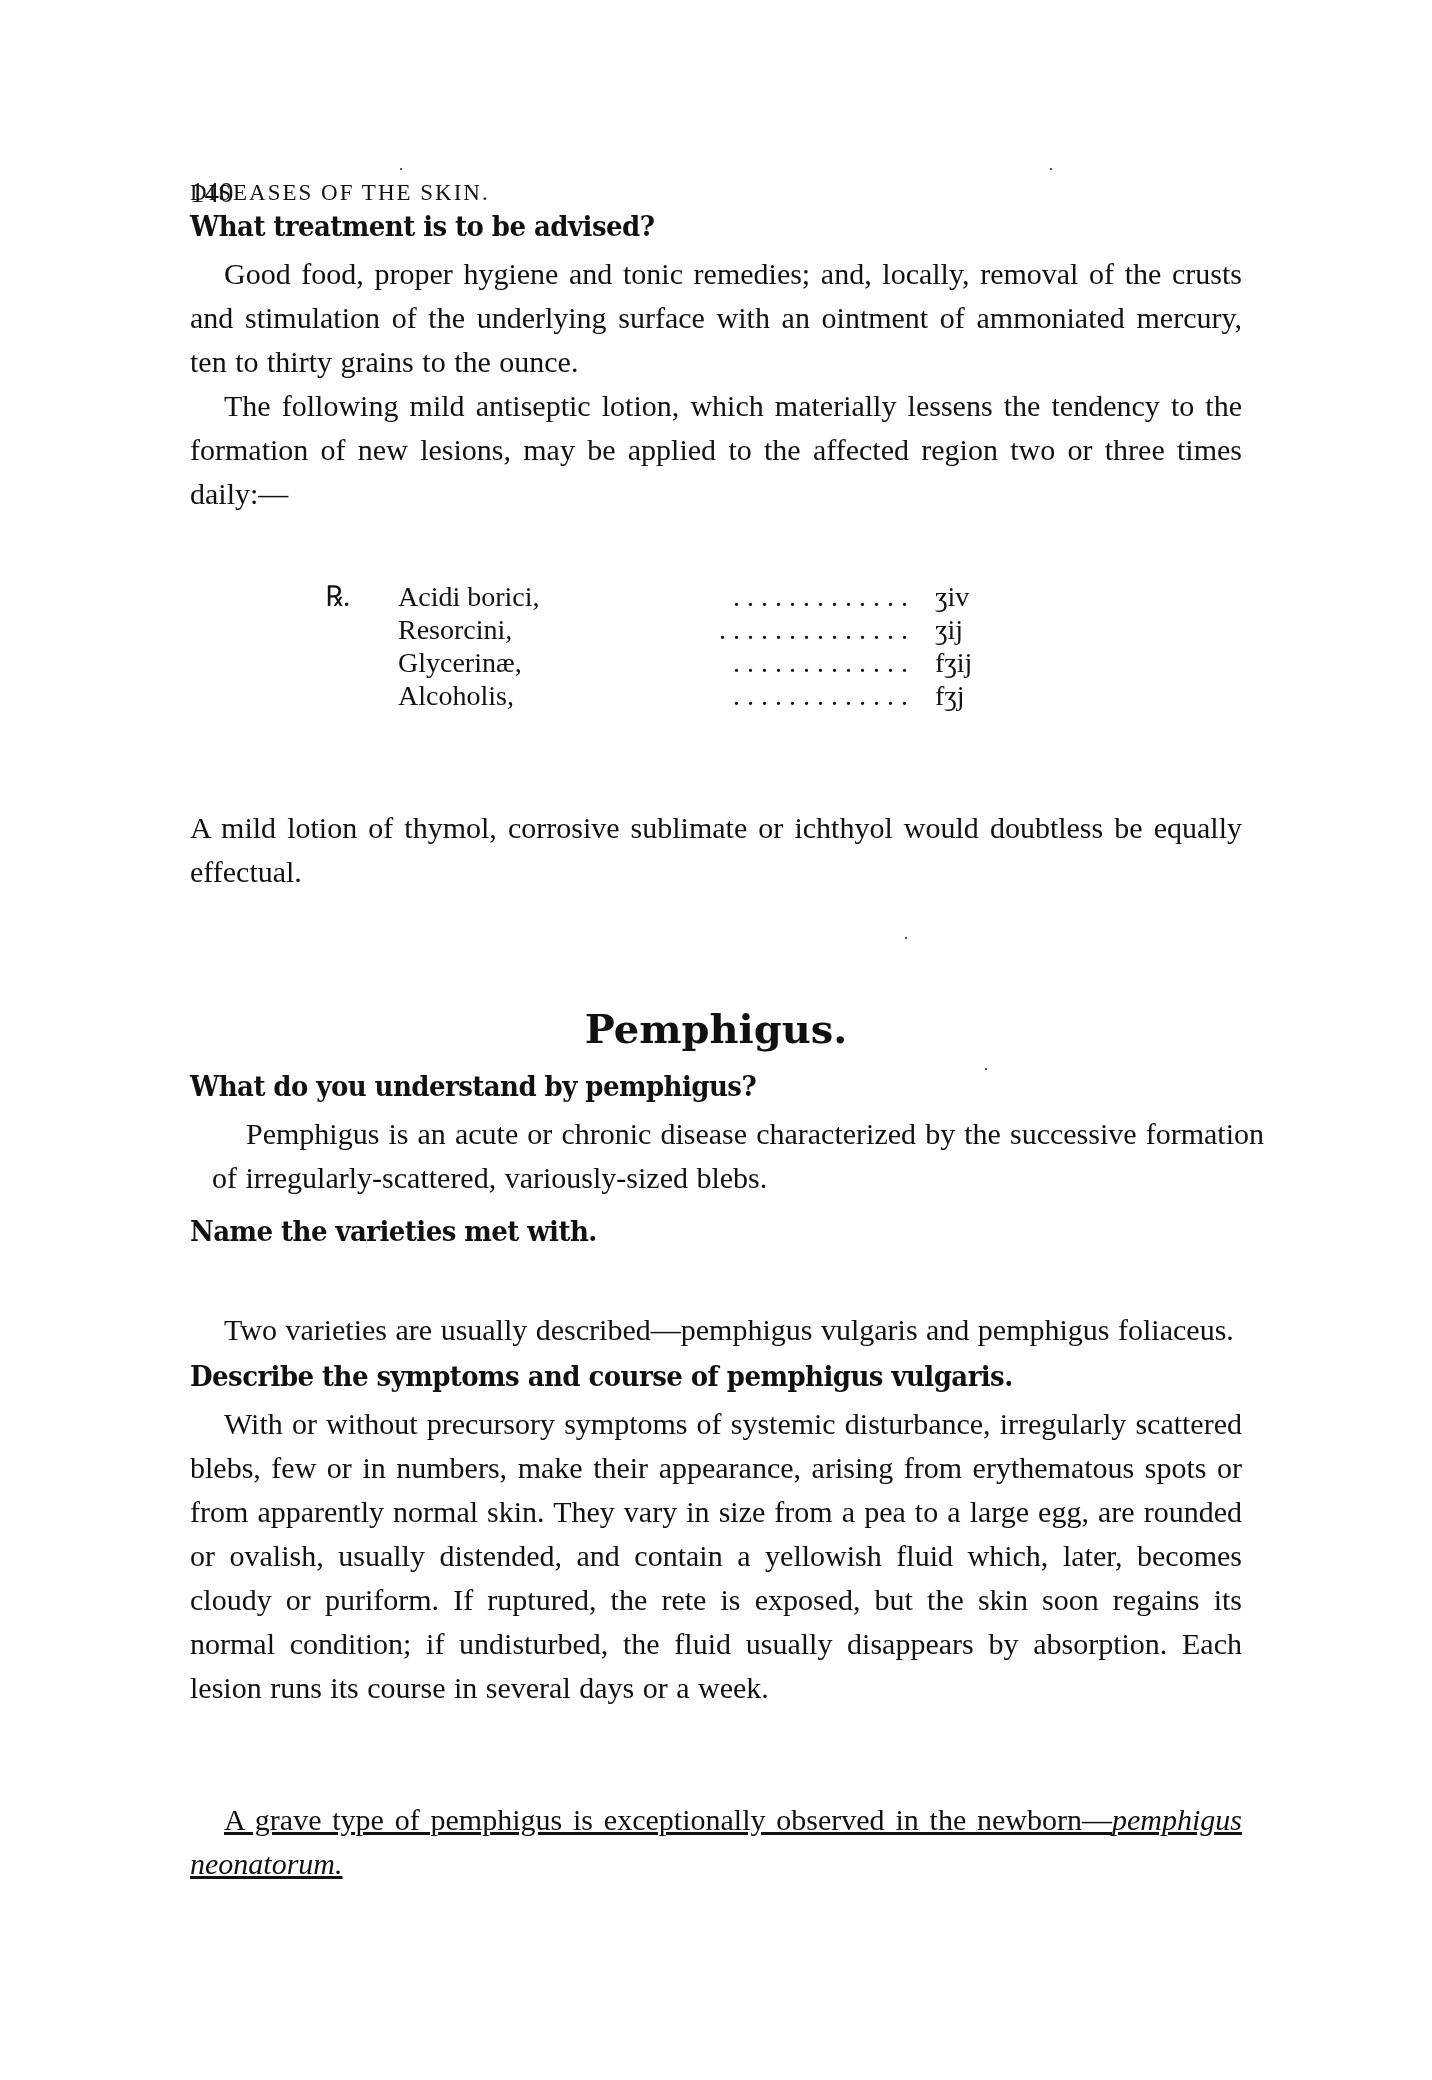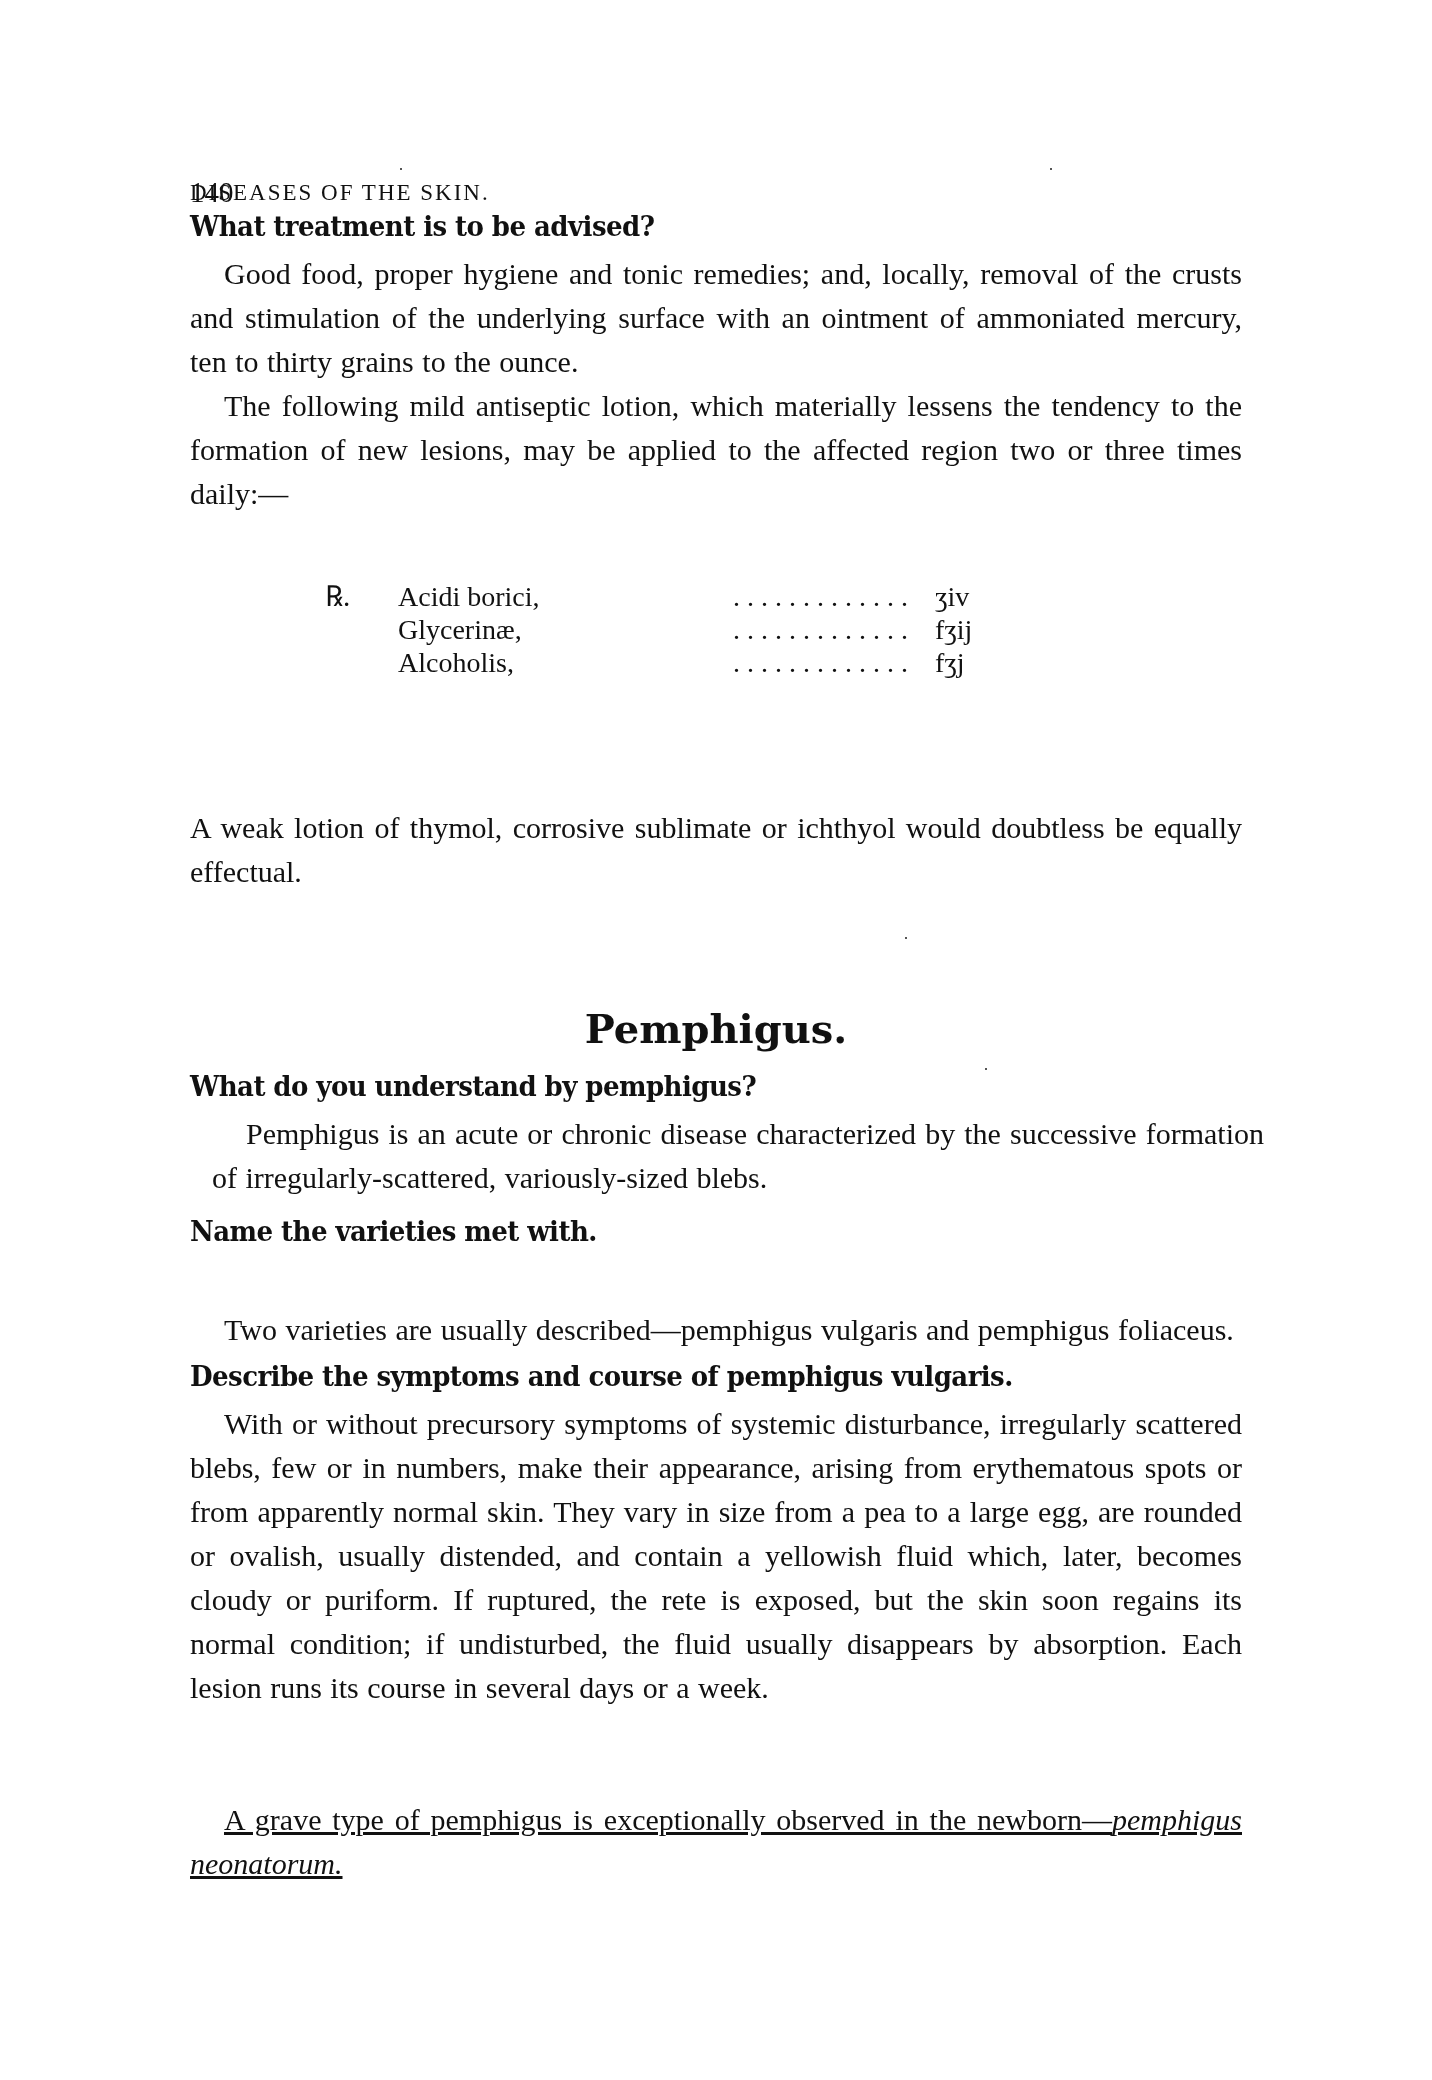--- a/index.html
+++ b/index.html
@@ -41,32 +41,37 @@
   <div class="p" style="top:384px;">The following mild antiseptic lotion, which materially lessens the tendency to the formation of new lesions, may be applied to the affected region two or three times daily:—</div>
 
   <div class="rx">
     <div class="rx-row">
       <span class="rx-sym">℞.</span>
       <span class="rx-name">Acidi borici,</span>
       <span class="rx-dots">. . . . . . . . . . . . .</span>
       <span class="rx-qty">ʒiv</span>
     </div>
     <div class="rx-row">
+      <span class="rx-name">Resorcini,</span>
+      <span class="rx-dots">. . . . . . . . . . . . . .</span>
+      <span class="rx-qty">ʒij</span>
+    </div>
+    <div class="rx-row">
       <span class="rx-name">Glycerinæ,</span>
       <span class="rx-dots">. . . . . . . . . . . . .</span>
       <span class="rx-qty">fʒij</span>
     </div>
     <div class="rx-row">
       <span class="rx-name">Alcoholis,</span>
       <span class="rx-dots">. . . . . . . . . . . . .</span>
       <span class="rx-qty">fʒj</span>
     </div>
   </div>
 
-  <div class="p" style="top:806px; text-indent:0;">A weak lotion of thymol, corrosive sublimate or ichthyol would doubtless be equally effectual.</div>
+  <div class="p" style="top:806px; text-indent:0;">A mild lotion of thymol, corrosive sublimate or ichthyol would doubtless be equally effectual.</div>
 
   <div class="section-title">Pemphigus.</div>
 
   <div class="q" style="top:1070px;">What do you understand by pemphigus?</div>
   <div class="p" style="top:1112px;margin-left:22px;">Pemphigus is an acute or chronic disease characterized by the successive formation of irregularly-scattered, variously-sized blebs.</div>
 
   <div class="q" style="top:1215px;">Name the varieties met with.</div>
   <div class="p" style="top:1308px;">Two varieties are usually described—pemphigus vulgaris and pemphigus foliaceus.</div>
 
   <div class="q" style="top:1360px;">Describe the symptoms and course of pemphigus vulgaris.</div>

